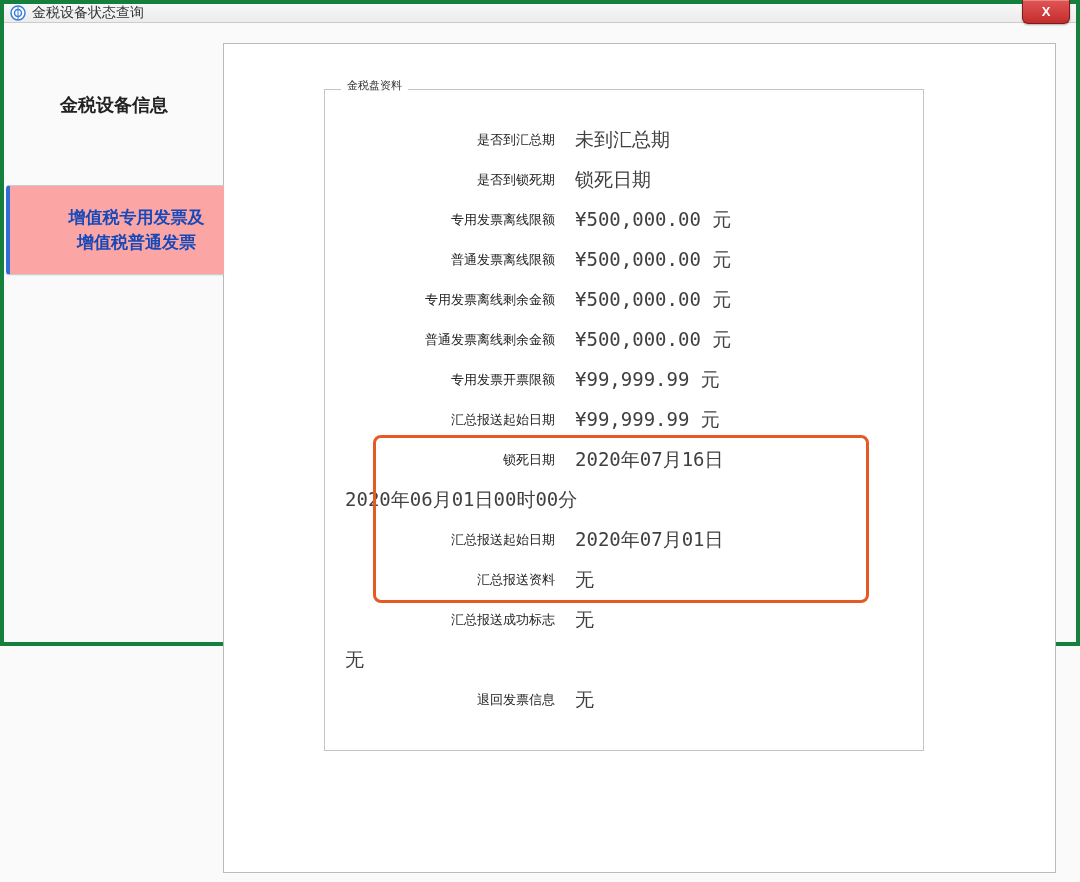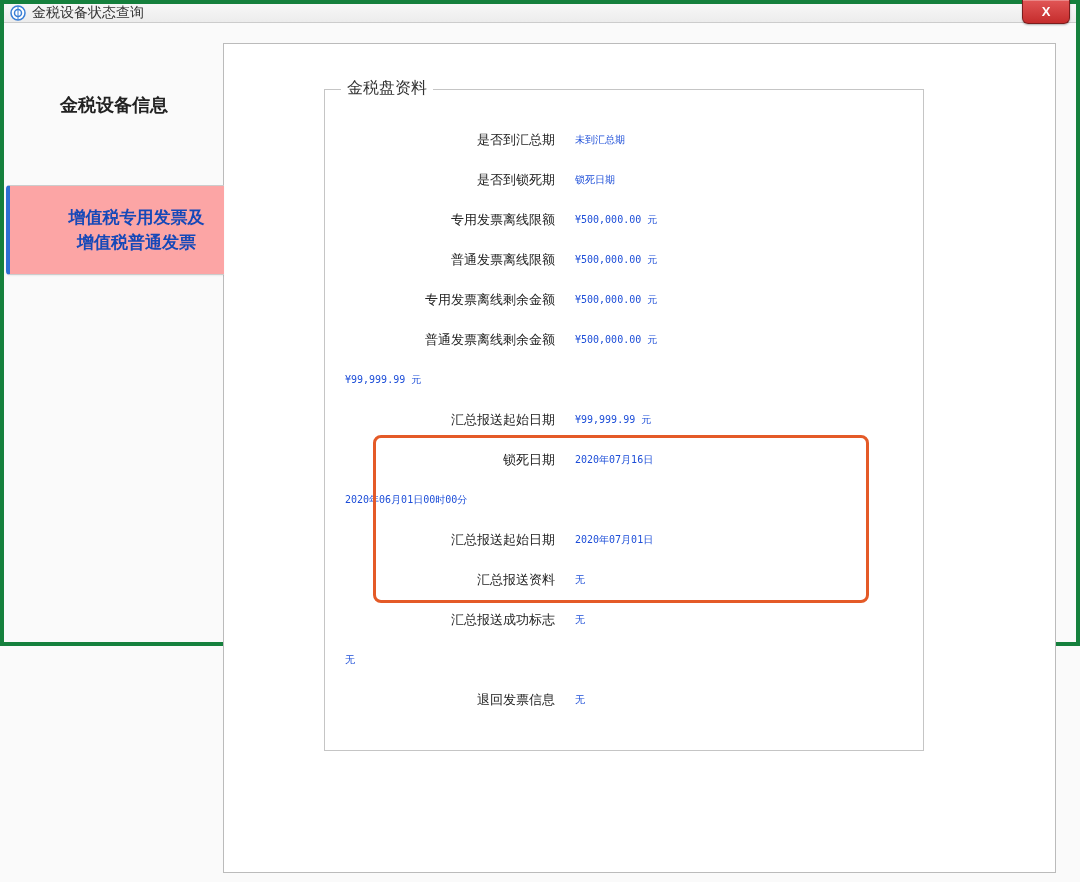--- a/index.html
+++ b/index.html
@@ -113,39 +113,39 @@
     left: 100px; top: 45px;
     width: 600px;
     border: 1px solid #c5c5c5;
     padding: 30px 20px 30px 20px;
   }
   .fieldset-legend {
     position: absolute;
     top: -12px; left: 16px;
     background: #ffffff;
     padding: 0 6px;
-    font-size: 16px;
+    font-size: 11px;
     color: #333;
   }
   .row {
     display: flex;
     align-items: center;
     height: 40px;
   }
   .row-label {
     flex: 0 0 230px;
     text-align: right;
     color: #222;
     font-size: 13px;
     padding-right: 20px;
   }
   .row-value {
     flex: 1;
-    color: #1d4ed8;
-    font-size: 10px;
+    color: #404040;
+    font-size: 19px;
     font-family: "SimSun", "Microsoft YaHei", monospace;
   }
   .highlight-box {
     position: absolute;
     border: 3px solid #e45a27;
     border-radius: 8px;
     pointer-events: none;
   }
 </style>
 </head>
@@ -199,20 +199,21 @@
         </div>
         <div class="row">
           <div class="row-label">专用发票离线剩余金额</div>
           <div class="row-value">¥500,000.00 元</div>
         </div>
         <div class="row">
           <div class="row-label">普通发票离线剩余金额</div>
           <div class="row-value">¥500,000.00 元</div>
         </div>
         <div class="row">
+          <div class="row-label">专用发票开票限额</div>
           <div class="row-value">¥99,999.99 元</div>
         </div>
         <div class="row">
           <div class="row-label">汇总报送起始日期</div>
           <div class="row-value">¥99,999.99 元</div>
         </div>
         <div class="row">
           <div class="row-label">锁死日期</div>
           <div class="row-value">2020年07月16日</div>
         </div>

